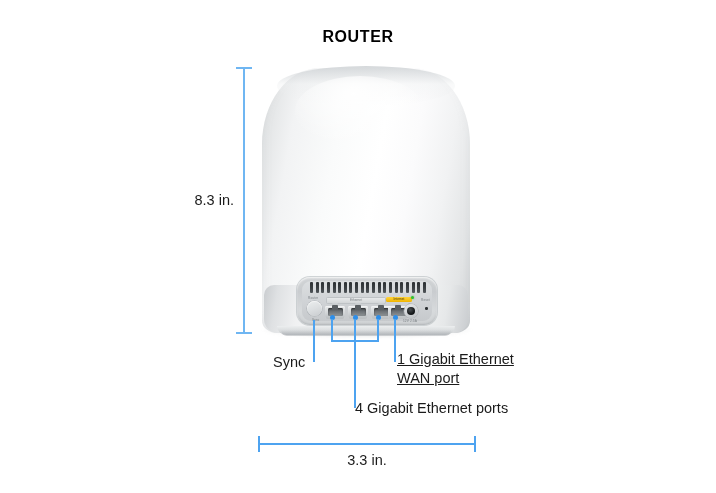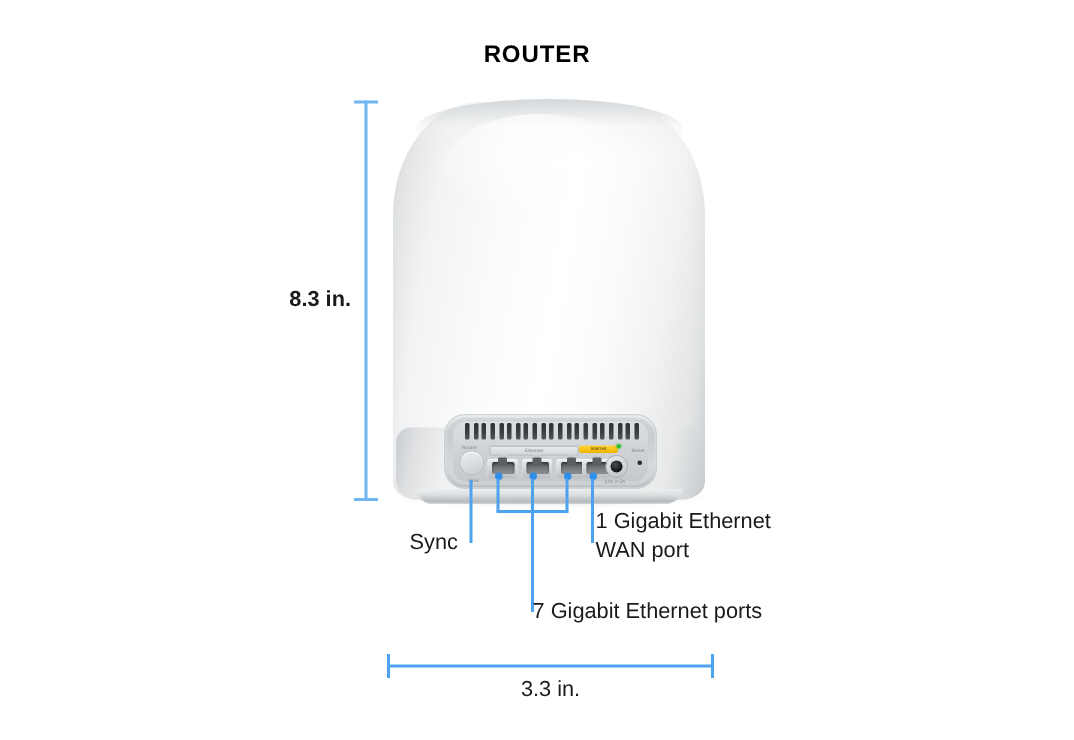--- a/index.html
+++ b/index.html
@@ -322,21 +322,20 @@
   .dim-cap-v.bottom { top: 332px; }
 
   #dim-height-label {
     position: absolute;
     left: 150px;
     top: 192px;
     width: 84px;
     text-align: right;
     font-size: 14.5px;
     color: #1b1b1b;
-    font-weight: bold;
   }
 
   .dim-line-h {
     position: absolute;
     left: 258px;
     top: 443px;
     width: 218px;
     height: 2px;
     background: #4da3f0;
   }
@@ -374,21 +373,21 @@
   }
 
   .callout-text {
     position: absolute;
     font-size: 14.5px;
     line-height: 19px;
     color: #1b1b1b;
     white-space: pre-line;
   }
   #callout-sync { left: 273px; top: 353px; }
-  #callout-wan  { left: 397px; top: 339px; }
+  #callout-wan  { left: 397px; top: 350px; text-decoration: underline; }
   #callout-eth  { left: 355px; top: 399px; }
 </style>
 </head>
 <body>
 
 <div id="page-title">ROUTER</div>
 
 <div id="router-illustration">
 
   <div class="router-shadow"></div>
@@ -487,13 +486,13 @@
 
 <div class="leader" style="left:331px; top:340px; width:48px; height:2px;"></div>
 
 <div class="leader" style="left:354px; top:340px; width:2px; height:68px;"></div>
 
 <div class="leader" style="left:394px; top:319px; width:2px; height:43px;"></div>
 
 <div id="callout-sync" class="callout-text">Sync</div>
 <div id="callout-wan" class="callout-text">1 Gigabit Ethernet
 WAN port</div>
-<div id="callout-eth" class="callout-text">7 Gigabit Ethernet ports</div>
+<div id="callout-eth" class="callout-text">4 Gigabit Ethernet ports</div>
 
 </body></html>

